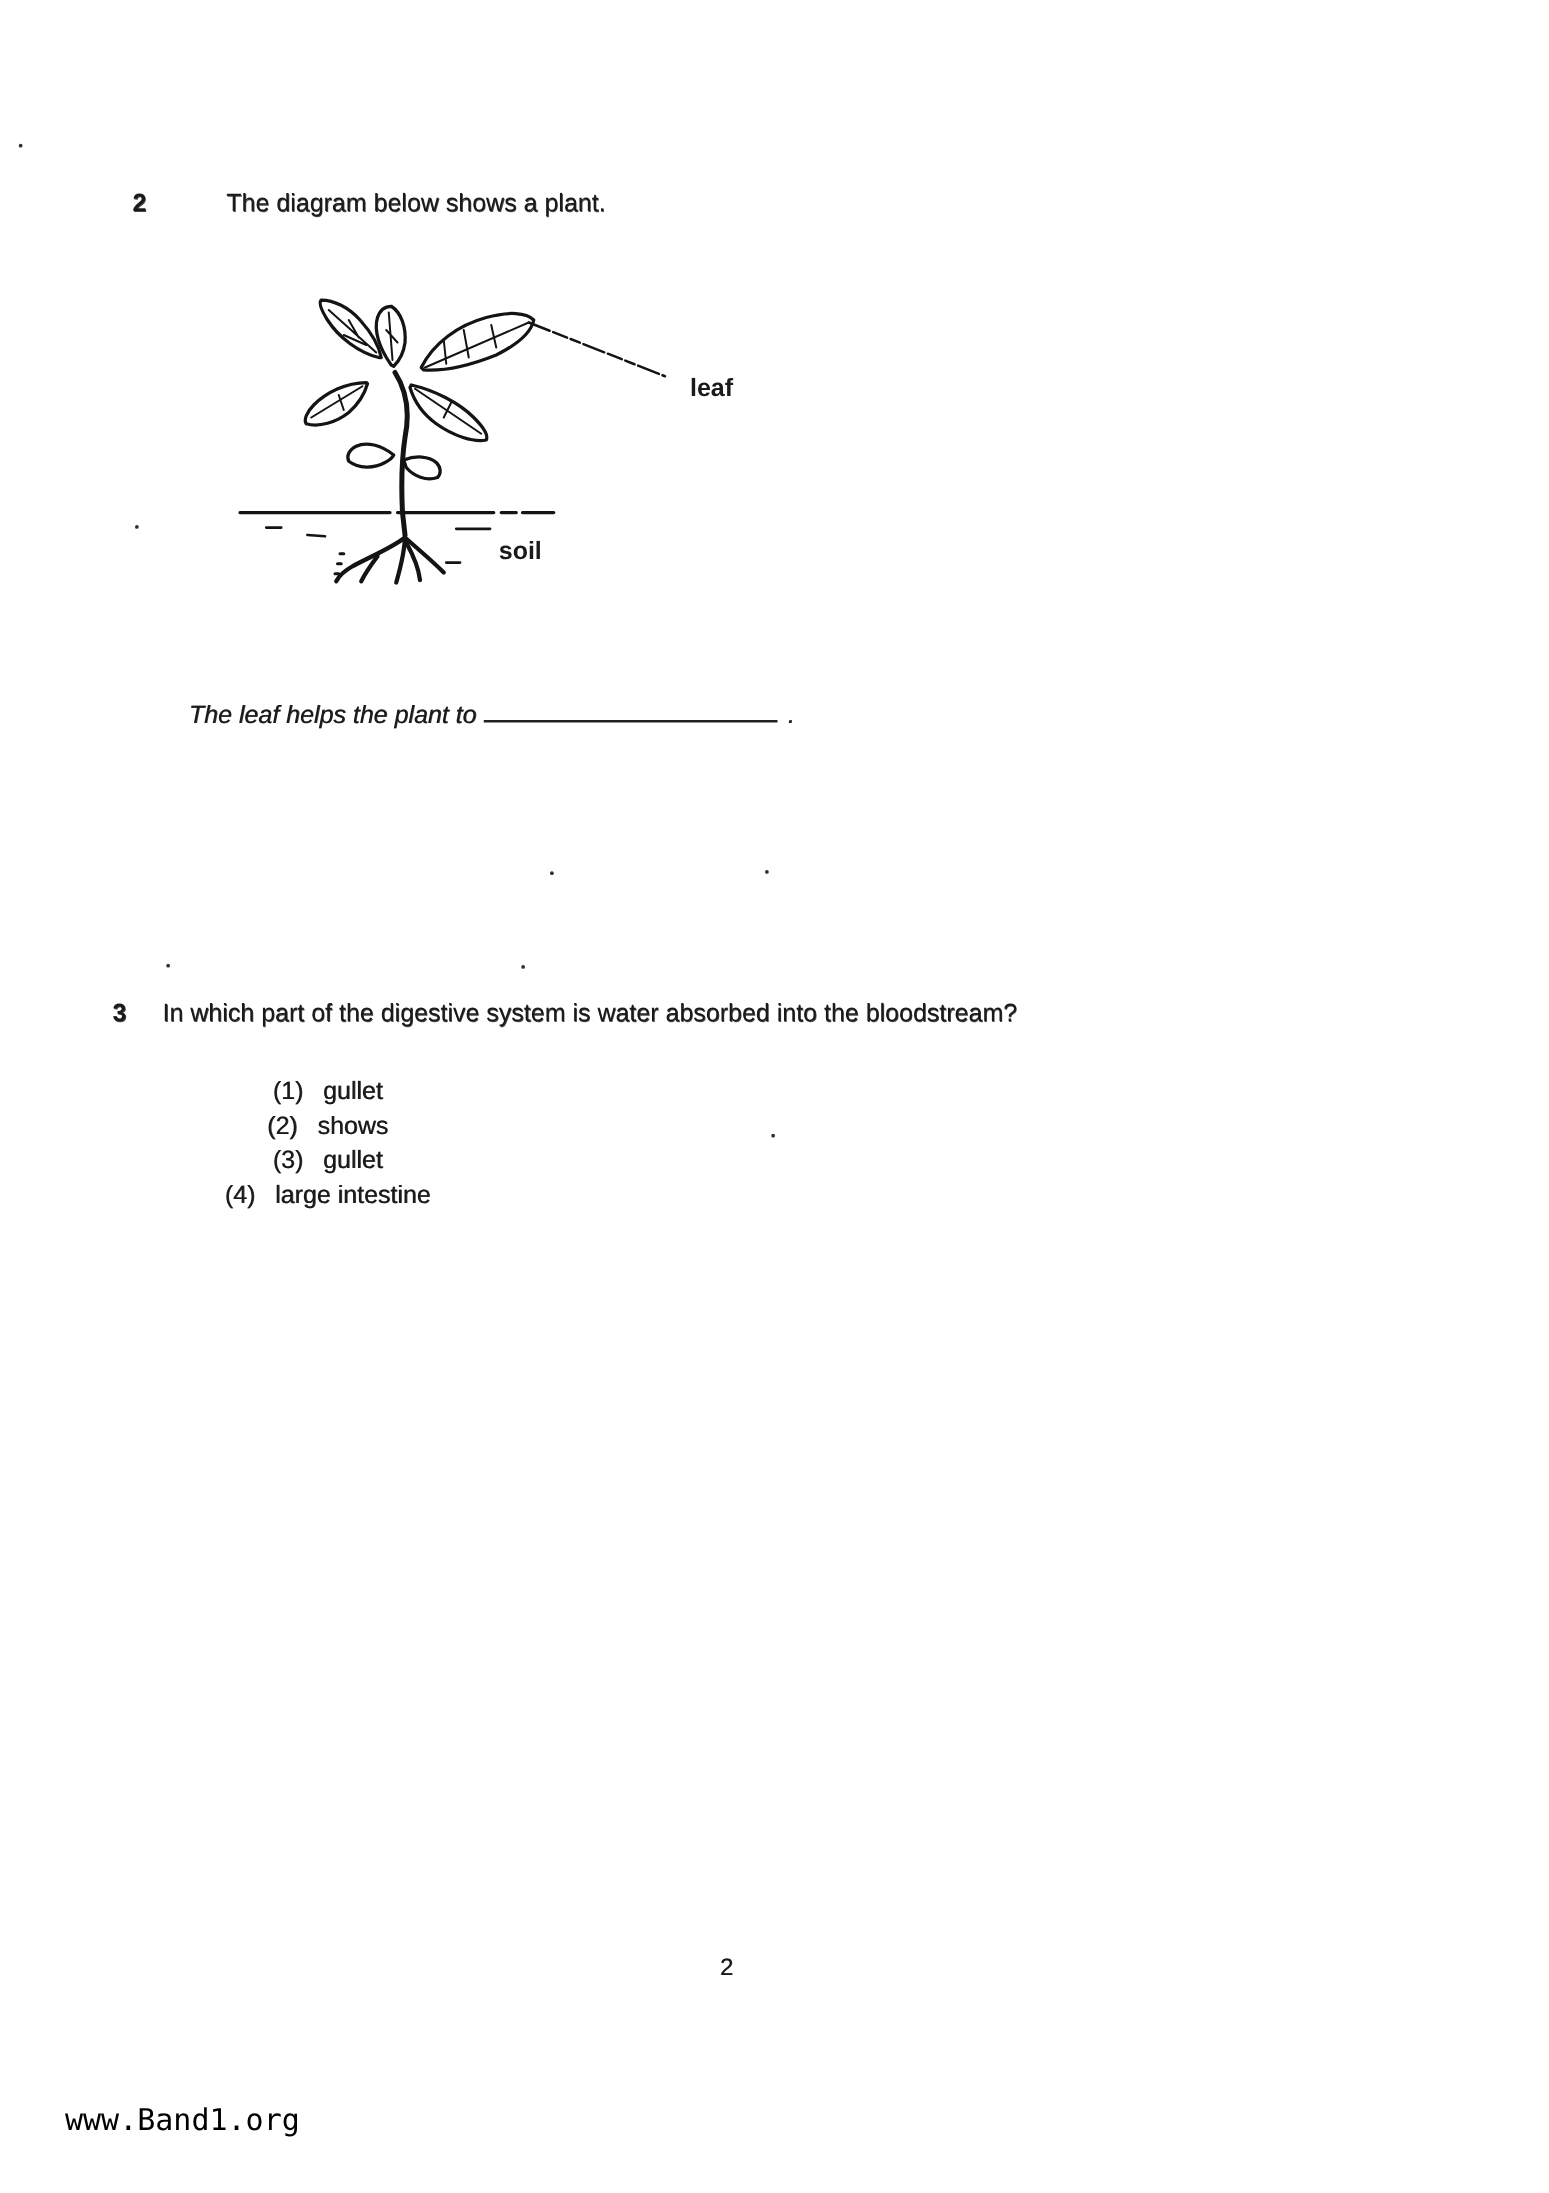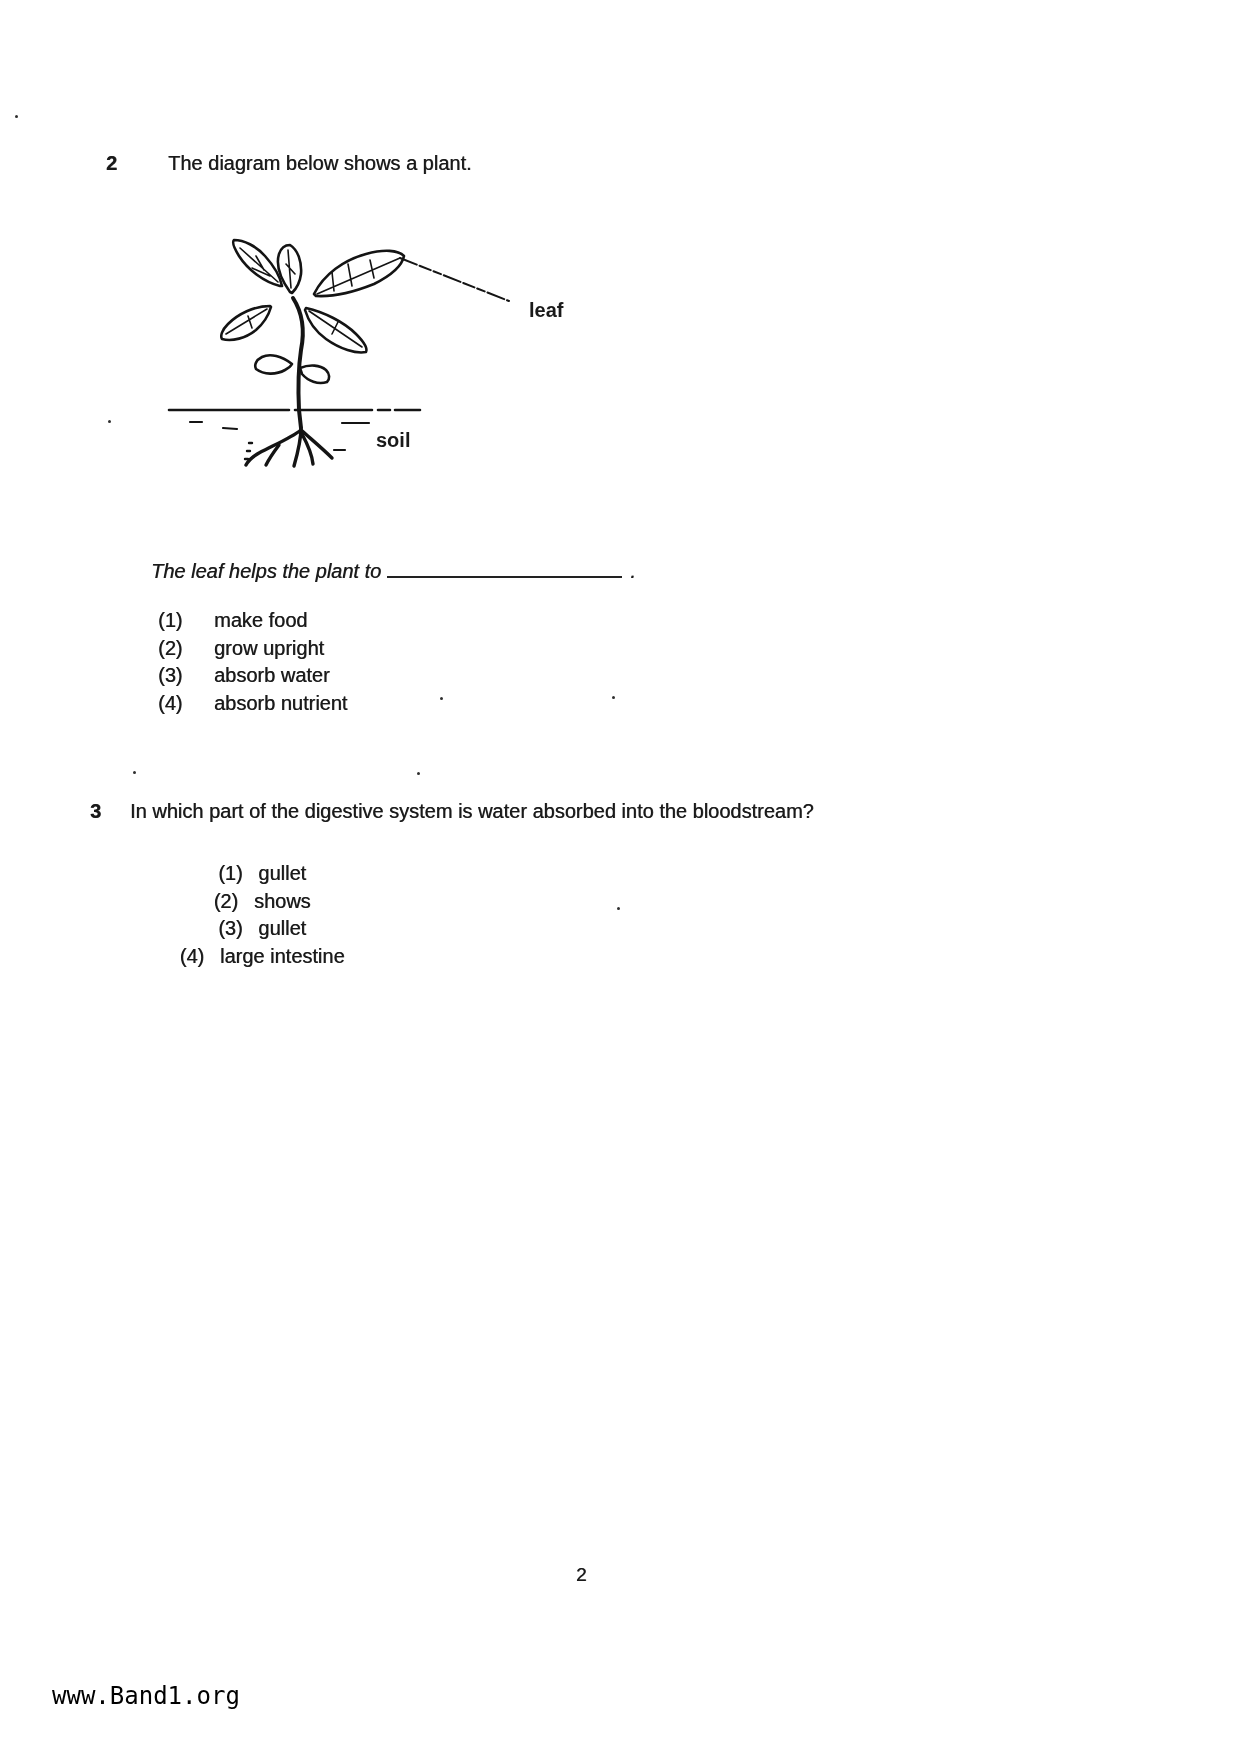--- a/index.html
+++ b/index.html
@@ -32,21 +32,21 @@
   .opt-num{display:inline-block;width:56px;}
   .blank{
     display:inline-block;
     width:235px;
     height:20px;
     margin-left:6px;
     border-bottom:2.5px solid #222;
     vertical-align:baseline;
   }
   .after-blank{margin-left:8px;}
-  .figure{position:absolute;left:152px;top:212px;width:500px;height:270px;}
+  .figure{position:absolute;left:175px;top:212px;width:500px;height:270px;}
   .figure svg{display:block;}
   .figure text{
     font-family:"Liberation Sans", sans-serif;
     font-weight:bold;
     fill:#1a1a1a;
   }
   .page-number{
     position:absolute;left:576px;top:1564px;
     font-size:19px;color:#1a1a1a;
     text-shadow:0.4px 0.3px 0 rgba(25,25,25,0.8);
@@ -60,21 +60,21 @@
     position:absolute;width:3px;height:3px;
     background:#2f2f2f;border-radius:50%;
   }
 </style>
 </head>
 <body>
 
 <div class="page">
 
   <div class="txt qnum" style="left:106px;top:151px;">2</div>
-  <div class="txt" style="left:168px;top:151px;">The diagram below shows a plant.</div>
+  <div class="txt" style="left:181px;top:151px;">The diagram below shows a plant.</div>
 
   <div class="figure">
     <svg width="500" height="270" viewBox="0 0 500 270">
       <g fill="none" stroke="#141414" stroke-linecap="round" stroke-linejoin="round">
 
         <g stroke-width="4">
           <path d="M141,86 C150,100 153,118 149,138 C146,158 146,178 147,198 L149,216"></path>
         </g>
 
         <g stroke-width="2.6">
@@ -118,26 +118,20 @@
       </g>
       <text x="377" y="105" font-size="20">leaf</text>
       <text x="224" y="235" font-size="20">soil</text>
     </svg>
   </div>
 
   <div class="txt" style="left:151px;top:556px;font-style:italic;">
     <span>The leaf helps the plant to</span><span class="blank"></span><span class="after-blank">.</span>
   </div>
 
-  <div class="options" style="left:158px;top:607px;">
-    <span class="opt-row"><span class="opt-num">(1)</span><span>make food</span></span>
-    <span class="opt-row"><span class="opt-num">(2)</span><span>grow upright</span></span>
-    <span class="opt-row"><span class="opt-num">(3)</span><span>absorb water</span></span>
-    <span class="opt-row"><span class="opt-num">(4)</span><span>absorb nutrient</span></span>
-  </div>
 
   <div class="txt qnum" style="left:90px;top:799px;">3</div>
   <div class="txt" style="left:130px;top:799px;">In which part of the digestive system is water absorbed into the bloodstream?</div>
 
   <div class="options" style="left:164px;top:860px;text-align:center;">
     <span class="opt-row"><span class="opt-num">(1)</span><span>gullet</span></span>
     <span class="opt-row"><span class="opt-num">(2)</span><span>shows</span></span>
     <span class="opt-row"><span class="opt-num">(3)</span><span>gullet</span></span>
     <span class="opt-row"><span class="opt-num">(4)</span><span>large intestine</span></span>
   </div>

